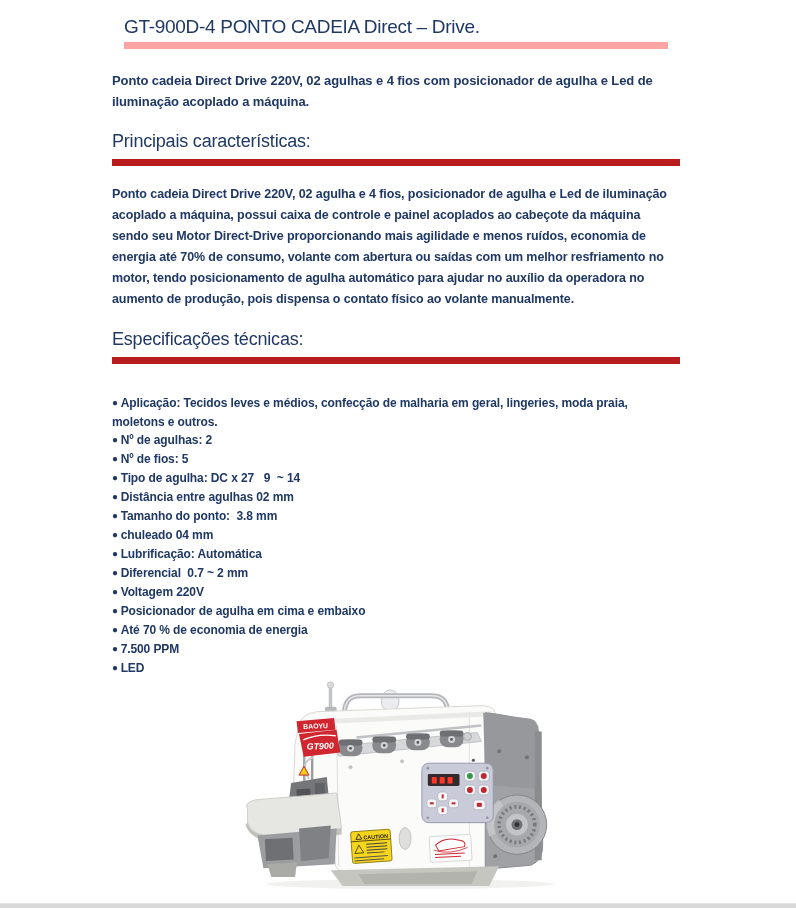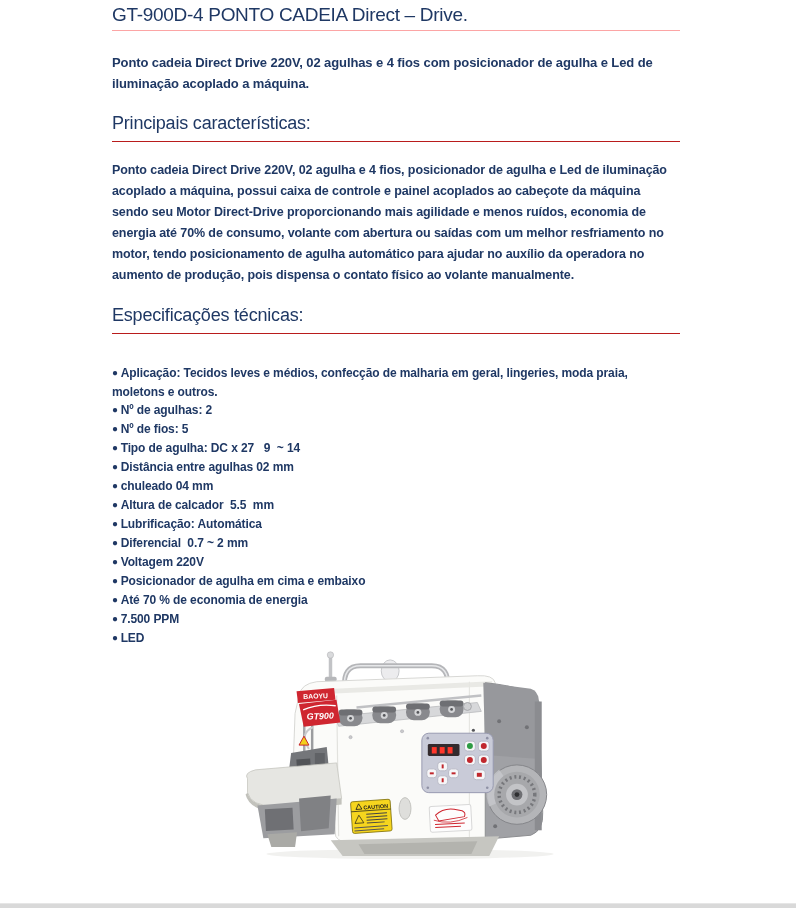--- a/index.html
+++ b/index.html
@@ -8,39 +8,39 @@
     width: 796px; height: 908px;
     background: #ffffff;
     font-family: "Liberation Sans", sans-serif;
     color: #1f3864;
     position: relative;
     overflow: hidden;
   }
   .content { padding: 2px 116px 0 112px; }
 
   h1.doc-title {
-    margin: 0;
+    margin: 12px;
     font-size: 19px; font-weight: 500; letter-spacing: -0.3px;
     line-height: 25px;
     color: #1f3864;
     padding-bottom: 3px;
-    border-bottom: 1px solid #fca5a5;
+    border-bottom: 7px solid #fca5a5;
   }
   p.lead {
     margin: 21px 0 0;
     font-size: 13px; font-weight: 700; letter-spacing: -0.1px;
     line-height: 21px;
   }
   h2.section-heading {
     margin: 17px 0 0;
     font-size: 18px; font-weight: 400; letter-spacing: -0.2px;
     line-height: 24px;
     color: #1f3864;
     padding-bottom: 6px;
-    border-bottom: 1px solid #b91c1c;
+    border-bottom: 7px solid #b91c1c;
   }
   p.section-body {
     margin: 18px 0 0;
     font-size: 12.5px; font-weight: 700; letter-spacing: -0.1px;
     line-height: 21px;
   }
   ul.specs {
     margin: 30px 0 0; padding: 0;
     list-style: none;
     font-size: 12px; font-weight: 700; letter-spacing: -0.1px;
@@ -68,22 +68,22 @@
   <p class="section-body">Ponto cadeia Direct Drive 220V, 02 agulha e 4 fios, posicionador de agulha e Led de iluminação acoplado a máquina, possui caixa de controle e painel acoplados ao cabeçote da máquina sendo seu Motor Direct-Drive proporcionando mais agilidade e menos ruídos, economia de energia até 70% de consumo, volante com abertura ou saídas com um melhor resfriamento no motor, tendo posicionamento de agulha automático para ajudar no auxílio da operadora no aumento de produção, pois dispensa o contato físico ao volante manualmente.</p>
 
   <h2 class="section-heading">Especificações técnicas:</h2>
 
   <ul class="specs">
     <li>Aplicação: Tecidos leves e médios, confecção de malharia em geral, lingeries, moda praia, moletons e outros.</li>
     <li>Nº de agulhas: 2</li>
     <li>Nº de fios: 5</li>
     <li>Tipo de agulha: DC x 27 &nbsp; 9 &nbsp;~ 14</li>
     <li>Distância entre agulhas 02 mm</li>
+    <li>Tamanho do ponto: &nbsp;3.8 mm</li>
     <li>chuleado 04 mm</li>
-    <li>Altura de calcador &nbsp;5.5 &nbsp;mm</li>
     <li>Lubrificação: Automática</li>
     <li>Diferencial &nbsp;0.7 ~ 2 mm</li>
     <li>Voltagem 220V</li>
     <li>Posicionador de agulha em cima e embaixo</li>
     <li>Até 70 % de economia de energia</li>
     <li>7.500 PPM</li>
     <li>LED</li>
   </ul>
 
   <figure class="product">

